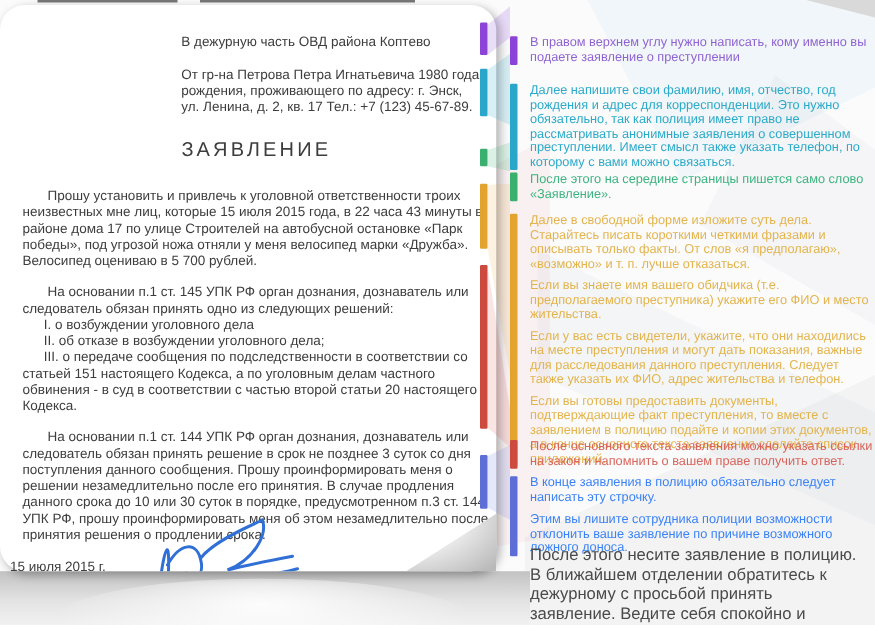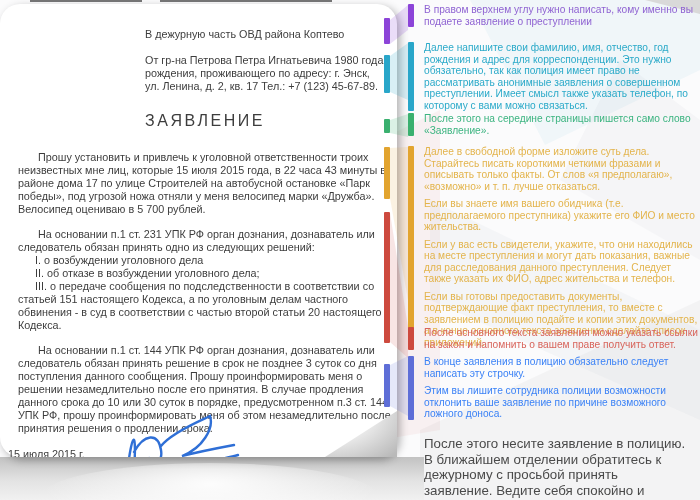--- a/index.html
+++ b/index.html
@@ -32,21 +32,21 @@
              clip-path:polygon(0 100%,100% 0,100% 100%);}
   .bottom-band{position:absolute;left:0;top:457px;width:424px;height:43px;z-index:1;
              background:linear-gradient(180deg,#c2c2c2 0%,#e3e3e3 55%,#f1f1f1 100%);}
   .bottom-band .sheen{position:absolute;left:40px;top:6px;width:340px;height:70px;border-radius:50%;
              background:radial-gradient(ellipse at 50% 30%, rgba(255,255,255,.9), rgba(255,255,255,0) 70%);}
 
   
   .marker{position:absolute;left:384px;width:6px;z-index:5;border-radius:1px;}
 
   
-  .anno-group{position:absolute;left:408px;right:2px;display:flex;align-items:stretch;z-index:5;}
+  .anno-group{position:absolute;left:408px;right:2px;display:flex;align-items:stretch;z-index:5;margin-top:25px;}
   .anno-bar{width:6px;flex:0 0 6px;border-radius:1px;}
   .anno-texts{flex:1;padding-left:10px;font-size:10.2px;line-height:11.5px;}
   .anno-texts p{margin:0 0 6px 0;}
   .anno-texts p:last-child{margin-bottom:0;}
 
   .footer-note{position:absolute;left:424px;top:436px;width:264px;z-index:5;
                font-size:13.3px;line-height:15.6px;}
 </style>
 </head>
 <body>
@@ -61,21 +61,21 @@
     <polygon points="430,200 700,330 700,420 430,300" fill="#c9ced3" opacity="0.12"></polygon>
   </svg>
 
   <div class="page">
     <div class="doc" style="color: rgb(61, 61, 61);">
       <div class="doc-recipient">В дежурную часть ОВД района Коптево</div>
       <div class="doc-applicant">От гр-на Петрова Петра Игнатьевича 1980 года рождения, проживающего по адресу: г. Энск, ул. Ленина, д. 2, кв. 17  Тел.: +7 (123) 45-67-89.</div>
       <div class="doc-title">ЗАЯВЛЕНИЕ</div>
       <div class="doc-body">
         <p class="doc-p mt24">Прошу установить и привлечь к уголовной ответственности троих неизвестных мне лиц, которые 15 июля 2015 года, в 22 часа 43 минуты в районе дома 17 по улице Строителей на автобусной остановке «Парк победы», под угрозой ножа отняли у меня велосипед марки «Дружба». Велосипед оцениваю в 5 700 рублей.</p>
-        <p class="doc-p mt12">На основании п.1 ст. 231 УПК РФ орган дознания, дознаватель или следователь обязан принять одно из следующих решений:</p>
+        <p class="doc-p mt12">На основании п.1 ст. 145 УПК РФ орган дознания, дознаватель или следователь обязан принять одно из следующих решений:</p>
         <p class="doc-li">I.  о возбуждении уголовного дела</p>
         <p class="doc-li">II. об отказе в возбуждении уголовного дела;</p>
         <p class="doc-li3">III. о передаче сообщения по подследственности в соответствии со статьей 151 настоящего Кодекса, а по уголовным делам частного обвинения - в суд в соответствии с частью второй статьи 20 настоящего Кодекса.</p>
         <p class="doc-p mt12">На основании п.1 ст. 144 УПК РФ орган дознания, дознаватель или следователь обязан принять решение в срок не позднее 3 суток со дня поступления данного сообщения. Прошу проинформировать меня о решении незамедлительно после его принятия. В случае продления данного срока до 10 или 30 суток в порядке, предусмотренном п.3 ст. 144 УПК РФ, прошу проинформировать меня об этом незамедлительно после принятия решения о продлении срока.</p>
 
       </div>
       <div class="doc-date">15 июля 2015 г.</div>
       <svg class="signature" width="150" height="78" viewBox="0 0 150 78">
         <path id="sig-path" d="M16 60 C 20 28, 25 20, 22 66 M22 46 C 32 28, 46 26, 49 44 C 51 56, 41 61, 37 52
                  M49 40 C 60 26, 90 14, 98 10 C 102 22, 91 42, 70 50 C 90 45, 106 42, 122 39

